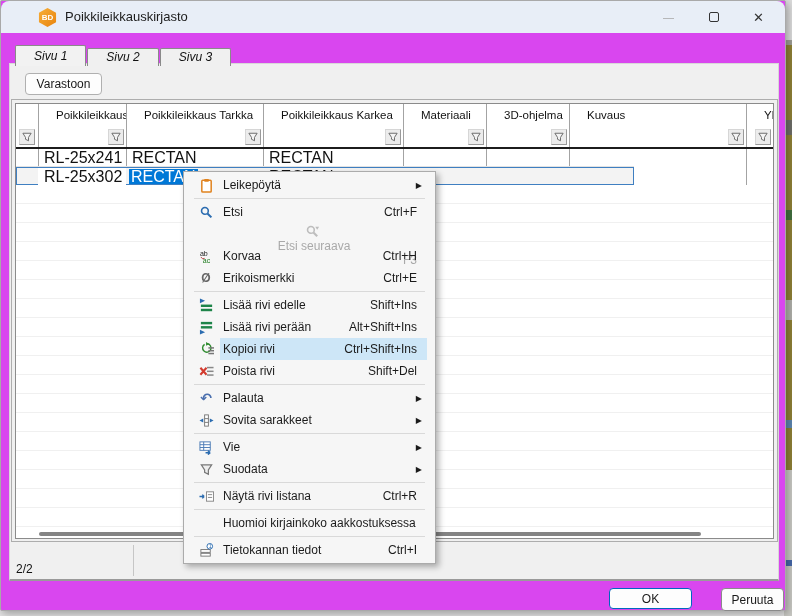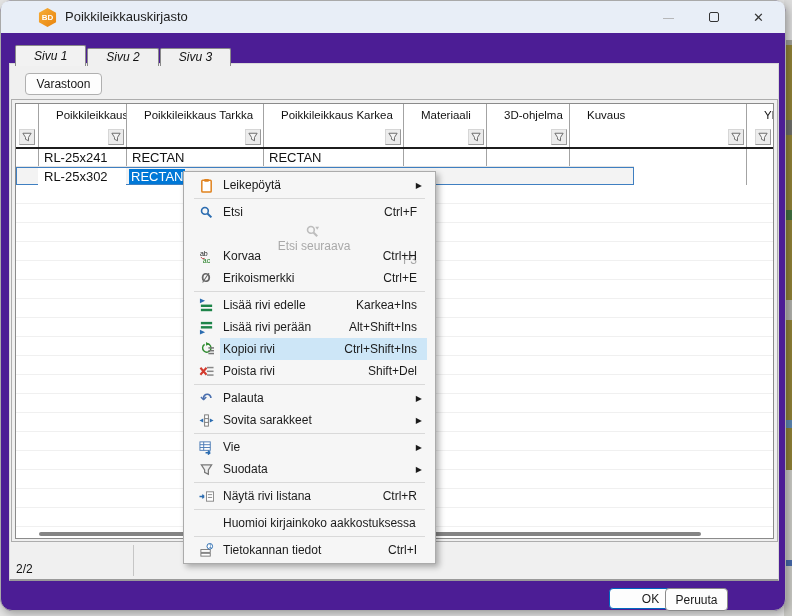--- a/index.html
+++ b/index.html
@@ -9,21 +9,21 @@
 
   
   .bg-sliver { position:absolute; right:0; top:0; width:8px; height:616px;
     background:linear-gradient(to bottom,
       #dcdcdc 0 40px,#9d9d96 40px 45px,#8f8136 45px 120px,#6e6e68 120px 135px,
       #8f8136 135px 210px,#42703f 210px 220px,#8f8136 220px 300px,#b0b0aa 300px 320px,
       #8f8136 320px 420px,#5d86b0 420px 428px,#8f8136 428px 470px,#c9c9c4 470px 560px,
       #4668a8 560px 566px,#c9c9c4 566px 616px); }
 
   .dialog { position:absolute; left:0; top:0; width:786px; height:611px;
-    background:#4c1d95; border:1px solid #a9a9a9; border-radius:12px;
+    background:#d946ef; border:1px solid #a9a9a9; border-radius:2px;
     box-shadow:2px 3px 8px rgba(0,0,0,.3); z-index:1; }
 
   
   .titlebar { position:absolute; left:0; top:0; width:100%; height:32px;
     background:#e8eef7; border-radius:8px 8px 0 0; }
   .app-badge { position:absolute; left:37px; top:7px; width:19px; height:19px;
     background:linear-gradient(135deg,#f7b03a,#e8820c);
     clip-path:polygon(50% 0,95% 25%,95% 75%,50% 100%,5% 75%,5% 25%);
     color:#fff; font-size:8px; font-weight:bold; display:flex; align-items:center; justify-content:center; }
   .win-title { position:absolute; left:64px; top:0; height:32px; line-height:32px;
@@ -55,41 +55,41 @@
   .grid { position:absolute; left:14px; top:102px; width:759px; height:436px;
     border:1px solid #8b8b8b; background:#fff; overflow:hidden; }
   .hdr-cell { position:absolute; top:0; height:23px; line-height:23px; font-size:11.5px;
     color:#111; padding-left:18px; white-space:nowrap; overflow:hidden; }
   .col-line { position:absolute; top:0; width:1px; height:425px; background:#e4e4e4; }
   .col-line-dark { position:absolute; top:0; width:1px; height:81px; background:#a3a3a3; }
   .hdr-sep { position:absolute; left:0; top:43px; width:757px; height:2px; background:#1c1c1c; }
   .filter-btn { position:absolute; top:25px; width:16px; height:16px; background:#ececec;
     border:1px solid #9a9a9a; border-top-color:#d6d6d6; border-left-color:#d6d6d6;
     display:flex; align-items:center; justify-content:center; }
-  .row { position:absolute; left:0; width:618px; height:18px; font-size:13px; color:#111; }
+  .row { position:absolute; left:0; width:618px; height:18px; font-size:16px; color:#111; }
   .row-1 { top:45px; border-bottom:1px solid #e2e2e2; }
   .row-2 { top:63px; height:18px; background:#f3f3f3;
     border-top:1.5px solid #3f7fc1; border-bottom:1.5px solid #3f7fc1;
     border-left:1px solid #3f7fc1; border-right:1px solid #3f7fc1; }
   .cell { position:absolute; top:0; height:18px; line-height:17px; padding-left:6px; white-space:nowrap; }
   .cell-sel { position:absolute; top:1px; height:15px; line-height:15px; background:#0078d7;
     color:#fff; padding:0 2px; }
   .empty-grid { position:absolute; left:0; top:81px; width:757px; height:346px;
     background:repeating-linear-gradient(to bottom, #fff 0 18px, #f0f0f0 18px 19px); }
   .hscroll-thumb { position:absolute; left:23px; top:428px; width:662px; height:4px;
     background:#848484; border-radius:2px; }
 
   
   .statusbar { position:absolute; left:9px; top:541px; width:768px; height:37px; background:#f0f0f0; }
   .status-count { position:absolute; left:6px; top:20px; font-size:12px; color:#111; }
   .status-div { position:absolute; left:123px; top:3px; width:1px; height:31px; background:#c6c6c6; }
 
   
   .btn-ok { left:608px; top:587px; width:83px; height:21px; border:1px solid #0067c0; }
-  .btn-cancel { left:664px; top:587px; width:63px; height:23px; border:1px solid #8a8a8a; }
+  .btn-cancel { left:720px; top:587px; width:63px; height:23px; border:1px solid #8a8a8a; }
 
   
   .cmenu { position:absolute; left:182px; top:170px; width:253px; background:#f6f6f6;
     border:1px solid #ababab; box-shadow:3px 3px 6px rgba(0,0,0,.3); padding:2px 8px; z-index:10; }
   .mi { position:relative; height:22px; display:flex; align-items:center; font-size:12px; color:#1b1b1b; }
   .mi .ico { width:16px; height:16px; margin-left:6px; flex:none; display:flex;
     align-items:center; justify-content:center; }
   .mi .lbl { margin-left:9px; white-space:nowrap; }
   .mi .sc { margin-left:auto; margin-right:10px; }
   .mi.sub .sub-arrow { position:absolute; right:5px; top:3px; }
@@ -285,21 +285,21 @@
 
       <div class="mi">
         <span class="ico">
             <svg width="15" height="15" viewBox="0 0 16 16">
               <polygon points="1,0.5 6.5,3 1,5.5" fill="#2b6cb0"></polygon>
               <rect x="2" y="7" width="12" height="2.6" fill="#1e8449"></rect>
               <rect x="2" y="11.5" width="12" height="2.6" fill="#1e8449"></rect>
             </svg>
           </span>
         <span class="lbl">Lisää rivi edelle</span>
-        <span class="sc">Karkea+Ins</span>
+        <span class="sc">Shift+Ins</span>
       </div>
 
       <div class="mi">
         <span class="ico">
             <svg width="15" height="15" viewBox="0 0 16 16">
               <rect x="2" y="2" width="12" height="2.6" fill="#1e8449"></rect>
               <rect x="2" y="6.5" width="12" height="2.6" fill="#1e8449"></rect>
               <polygon points="1,10.5 6.5,13 1,15.5" fill="#2b6cb0"></polygon>
             </svg>
           </span>

